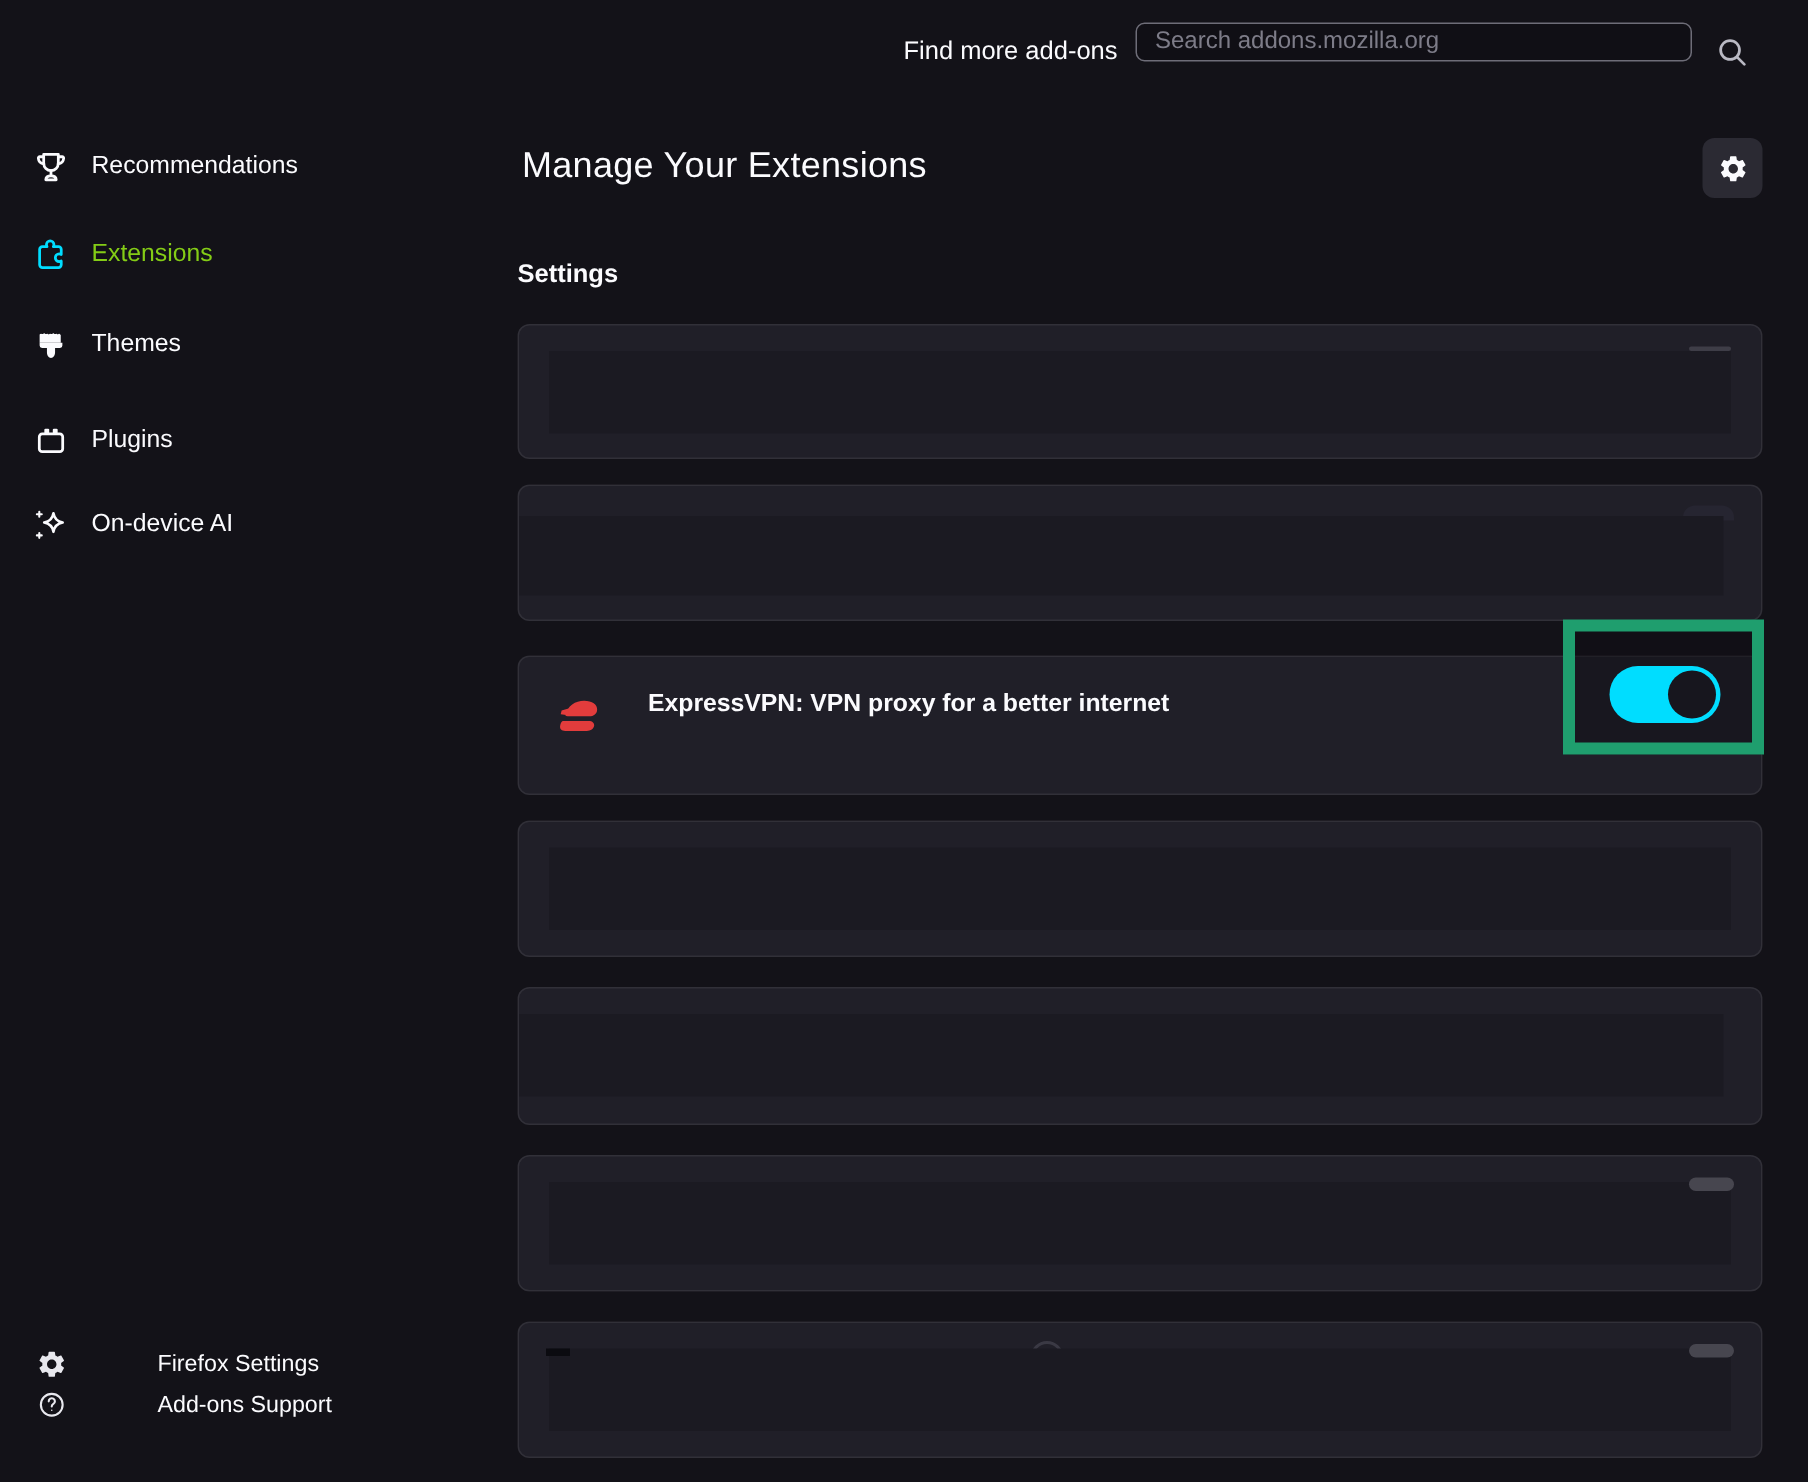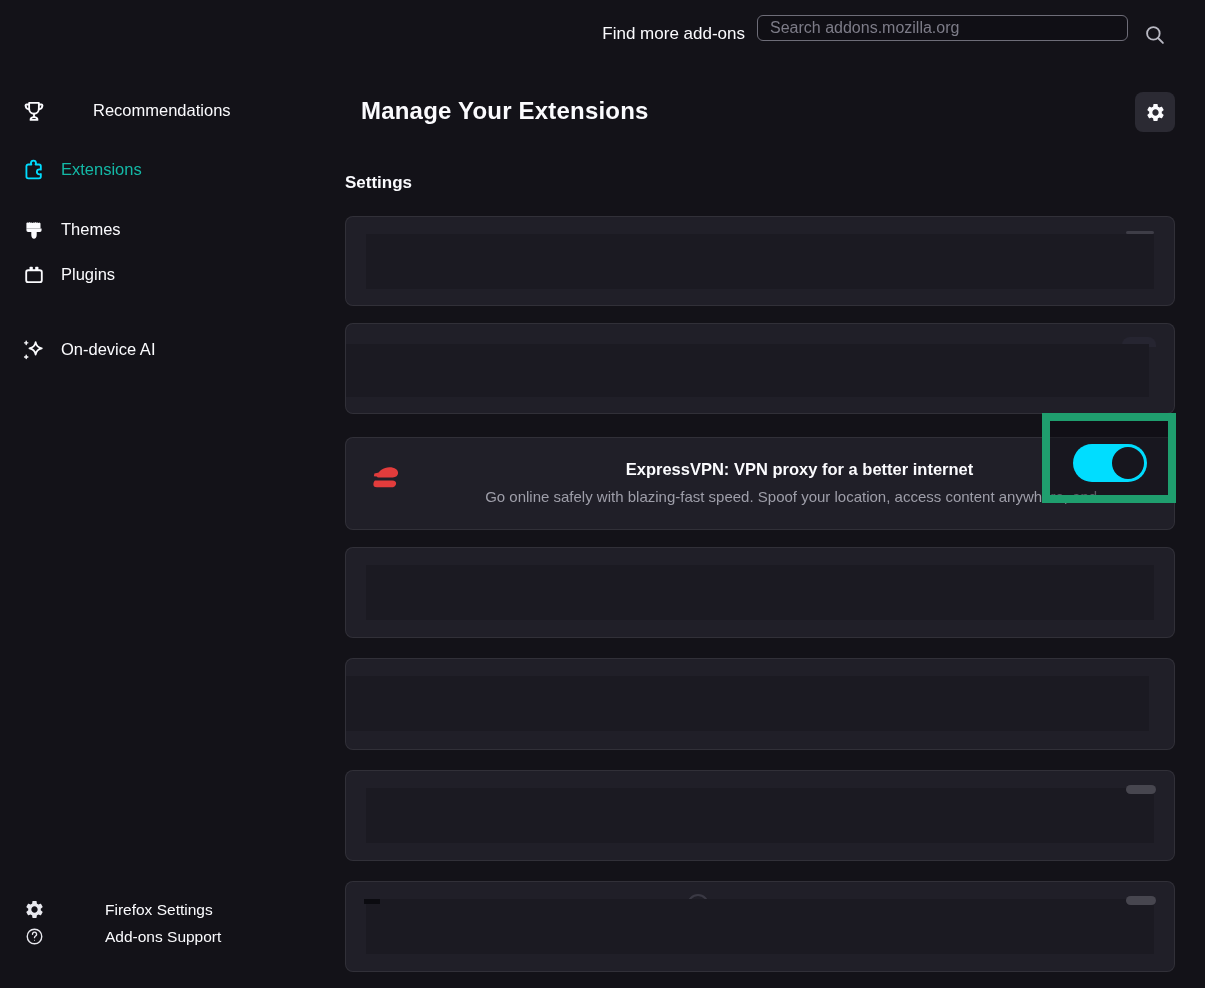--- a/index.html
+++ b/index.html
@@ -30,36 +30,36 @@
   }
 
   
   .side-item {
     position:absolute; left:0; width:340px; height:41px;
     display:flex; align-items:center; padding-left:20px;
     font-size:16.5px; cursor:pointer; color:#fbfbfe;
   }
   .side-item .ic { width:28px; height:28px; margin-right:13px; flex:0 0 28px;
     display:flex; align-items:center; justify-content:center; }
-  .side-item.selected { color:#14b8a6; }
+  .side-item.selected { color:#84cc16; }
   .side-item.footer { font-size:15.5px;gap:44px; }
   .side-item.footer .ic { width:22px; height:22px; flex:0 0 22px; margin-left:3px; margin-right:16px; }
 
-  .si-recommendations { top:90px;gap:32px; }
+  .si-recommendations { top:90px; }
   .si-extensions      { top:149px; }
   .si-themes          { top:209px;text-align:right; }
-  .si-plugins         { top:254px; }
+  .si-plugins         { top:273px; }
   .si-ai              { top:329px; }
   .si-settings        { top:889px; }
   .si-support         { top:916px; }
 
   
   .page-title {
-    position:absolute; left:361px; top:97px;
-    font-size:24px; font-weight:700; letter-spacing:.2px;
+    position:absolute; left:348px; top:97px;
+    font-size:24px; font-weight:400; letter-spacing:.2px;
   }
   .gear-btn {
     position:absolute; left:1135px; top:92px; width:40px; height:40px;
     background:#2b2a33; border:none; border-radius:8px; cursor:pointer;
     display:flex; align-items:center; justify-content:center;
   }
   .section-heading {
     position:absolute; left:345px; top:173px;
     font-size:17px; font-weight:700;
   }
@@ -234,21 +234,20 @@
 <div class="card c3">
   <span class="evpn-logo">
     <svg width="40" height="40" viewBox="0 0 40 40" fill="#e23c3c">
       <path d="M11 17.8 C12.2 11.6 17.6 8.2 23.4 8.2 c5.4 0 8.8 2.5 8.7 5.9 -.1 2.7 -2.2 4.4 -5.3 4.4 H13.6 c-1.9 0 -2.8 -.3 -2.6 -.7 z"></path>
       <path d="M9.2 21.6 H26.4 c2.6 0 4 1.4 3.7 3.3 -.3 2 -2.3 3.4 -4.9 3.4 H10.8 c-2.4 0 -3.7 -1.3 -3.4 -3.3 .3 -1.9 1.1 -3.4 1.8 -3.4 z"></path>
       <path d="M8.4 14.6 l4.6 -1.2 -.4 4.4 -4.8 -.6 z"></path>
     </svg>
   </span>
   <div>
     <div class="evpn-name">ExpressVPN: VPN proxy for a better internet</div>
-    <div class="evpn-desc">Go online safely with blazing-fast speed. Spoof your location, access content anywhere, and ...</div>
   </div>
   <button class="toggle" aria-checked="true">
     <span class="knob"></span>
   </button>
 </div>
 
 <div class="card c4">
   <div class="redact"></div>
 </div>
 

